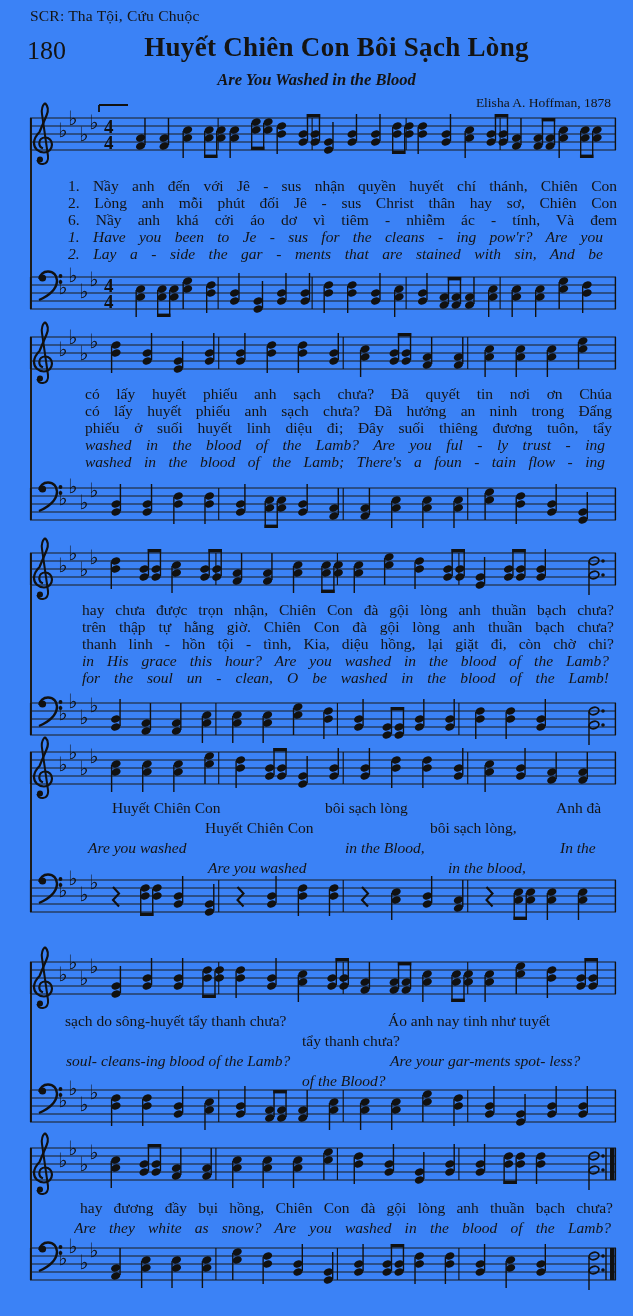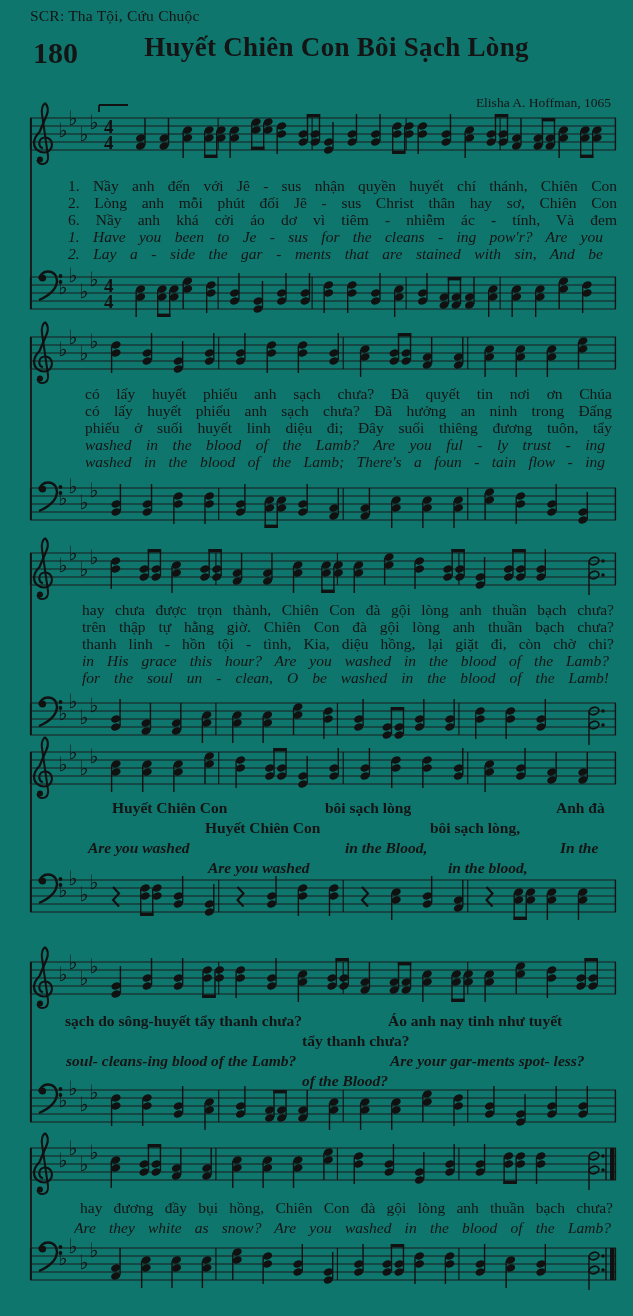--- a/index.html
+++ b/index.html
@@ -1,39 +1,40 @@
 <!DOCTYPE html>
 <html><head>
 <meta charset="utf-8">
 <style>
   html,body{margin:0;padding:0;background:#888;}
-  .page{position:relative;width:633px;height:1316px;background:#0f766e;
+  .page{position:relative;width:633px;height:1316px;background:#3b82f6;
         font-family:"Liberation Serif",serif;color:#141414;overflow:hidden;margin:0 auto;}
   .scripture{position:absolute;left:30px;top:7px;font-size:15.5px;letter-spacing:.2px;}
-  .hymn-number{position:absolute;left:27px;top:36px;font-size:30px;font-weight:bold;margin-left:6px;}
+  .hymn-number{position:absolute;left:27px;top:36px;font-size:26px;font-weight:normal;}
   .title{position:absolute;left:60px;right:20px;top:32px;text-align:center;
          font-size:27px;font-weight:bold;letter-spacing:.3px;}
   .subtitle{position:absolute;left:0;right:0;top:70px;text-align:center;
             font-size:16.5px;font-weight:bold;font-style:italic;}
   .composer{position:absolute;right:22px;top:95px;font-size:13.5px;}
   .lyric-j{position:absolute;font-size:15.5px;line-height:17px;
            text-align:justify;text-align-last:justify;overflow:hidden;height:18px;}
-  .seg{position:absolute;font-size:15.5px;line-height:17px;white-space:nowrap;font-weight:bold;}
+  .seg{position:absolute;font-size:15.5px;line-height:17px;white-space:nowrap;}
   .eng{font-style:italic;}
   .leftrule{position:absolute;width:1.5px;background:#1c1c1c;}
   svg.staff{position:absolute;left:0;display:block;}
 </style>
 </head>
 <body>
 
 <div class="page">
   <div class="scripture">SCR: Tha Tội, Cứu Chuộc</div>
   <div class="hymn-number">180</div>
   <div class="title">Huyết Chiên Con Bôi Sạch Lòng</div>
-  <div class="composer">Elisha A. Hoffman, 1065</div>
+  <div class="subtitle">Are You Washed in the Blood</div>
+  <div class="composer">Elisha A. Hoffman, 1878</div>
   <div id="music">
       <div class="leftrule" style="left:30px;top:118px;height:191px"></div>
       <svg class="staff" style="top:98px" width="633" height="74" viewBox="0 0 633 74">
         <line x1="30" y1="20" x2="616" y2="20" stroke="#1b1b1b" stroke-width="1.1"></line>
         <line x1="30" y1="28" x2="616" y2="28" stroke="#1b1b1b" stroke-width="1.1"></line>
         <line x1="30" y1="36" x2="616" y2="36" stroke="#1b1b1b" stroke-width="1.1"></line>
         <line x1="30" y1="44" x2="616" y2="44" stroke="#1b1b1b" stroke-width="1.1"></line>
         <line x1="30" y1="52" x2="616" y2="52" stroke="#1b1b1b" stroke-width="1.1"></line>
         <line x1="30.6" y1="20" x2="30.6" y2="52" stroke="#111" stroke-width="1.4"></line>
         <line x1="615.4" y1="20" x2="615.4" y2="52" stroke="#111" stroke-width="1.4"></line>
@@ -582,21 +583,21 @@
           <ellipse cx="540.91875" cy="36" rx="4.7" ry="3.5" transform="rotate(-18 540.91875 36)" fill="#111"></ellipse>
           <ellipse cx="540.91875" cy="44" rx="4.7" ry="3.5" transform="rotate(-18 540.91875 44)" fill="#111"></ellipse>
           <line x1="545.31875" y1="43" x2="545.31875" y2="16" stroke="#111" stroke-width="1.4"></line>
           <ellipse cx="594" cy="28" rx="5" ry="3.6" transform="rotate(-18 594 28)" fill="none" stroke="#111" stroke-width="1.8"></ellipse>
           <ellipse cx="594" cy="42" rx="5" ry="3.6" transform="rotate(-18 594 42)" fill="none" stroke="#111" stroke-width="1.8"></ellipse>
           <line x1="589" y1="29" x2="589" y2="62" stroke="#111" stroke-width="1.4"></line>
           <circle cx="603" cy="28" r="1.8" fill="#111"></circle>
           <circle cx="603" cy="42" r="1.8" fill="#111"></circle>
         </g>
       </svg>
-      <div class="lyric-j" style="left:82px;top:601px;width:532px">hay chưa được trọn thành, Chiên Con đà gội lòng anh thuần bạch chưa?</div>
+      <div class="lyric-j" style="left:82px;top:601px;width:532px">hay chưa được trọn nhận, Chiên Con đà gội lòng anh thuần bạch chưa?</div>
       <div class="lyric-j" style="left:82px;top:618px;width:532px">trên thập tự hằng giờ. Chiên Con đà gội lòng anh thuần bạch chưa?</div>
       <div class="lyric-j" style="left:82px;top:635px;width:532px">thanh linh - hồn tội - tình, Kia, diệu hồng, lại giặt đi, còn chờ chi?</div>
       <div class="lyric-j eng" style="left:82px;top:652px;width:527px">in His grace this hour? Are you washed in the blood of the Lamb?</div>
       <div class="lyric-j eng" style="left:82px;top:669px;width:527px">for the soul un - clean, O be washed in the blood of the Lamb!</div>
       <div class="leftrule" style="left:30px;top:752px;height:160px"></div>
       <svg class="staff" style="top:732px" width="633" height="74" viewBox="0 0 633 74">
         <line x1="30" y1="20" x2="616" y2="20" stroke="#1b1b1b" stroke-width="1.1"></line>
         <line x1="30" y1="28" x2="616" y2="28" stroke="#1b1b1b" stroke-width="1.1"></line>
         <line x1="30" y1="36" x2="616" y2="36" stroke="#1b1b1b" stroke-width="1.1"></line>
         <line x1="30" y1="44" x2="616" y2="44" stroke="#1b1b1b" stroke-width="1.1"></line>

